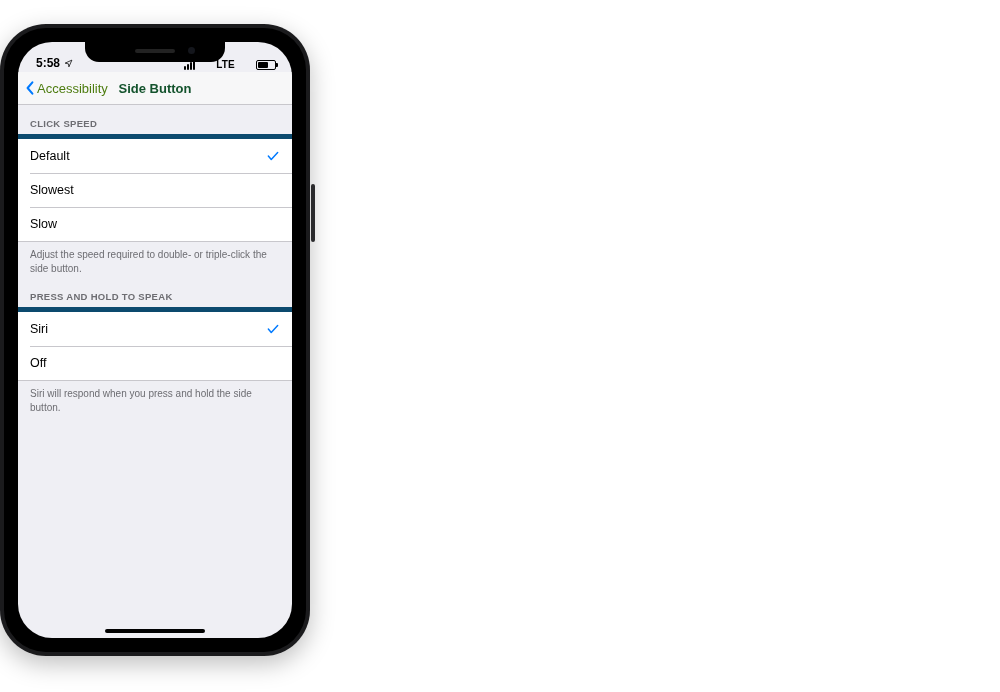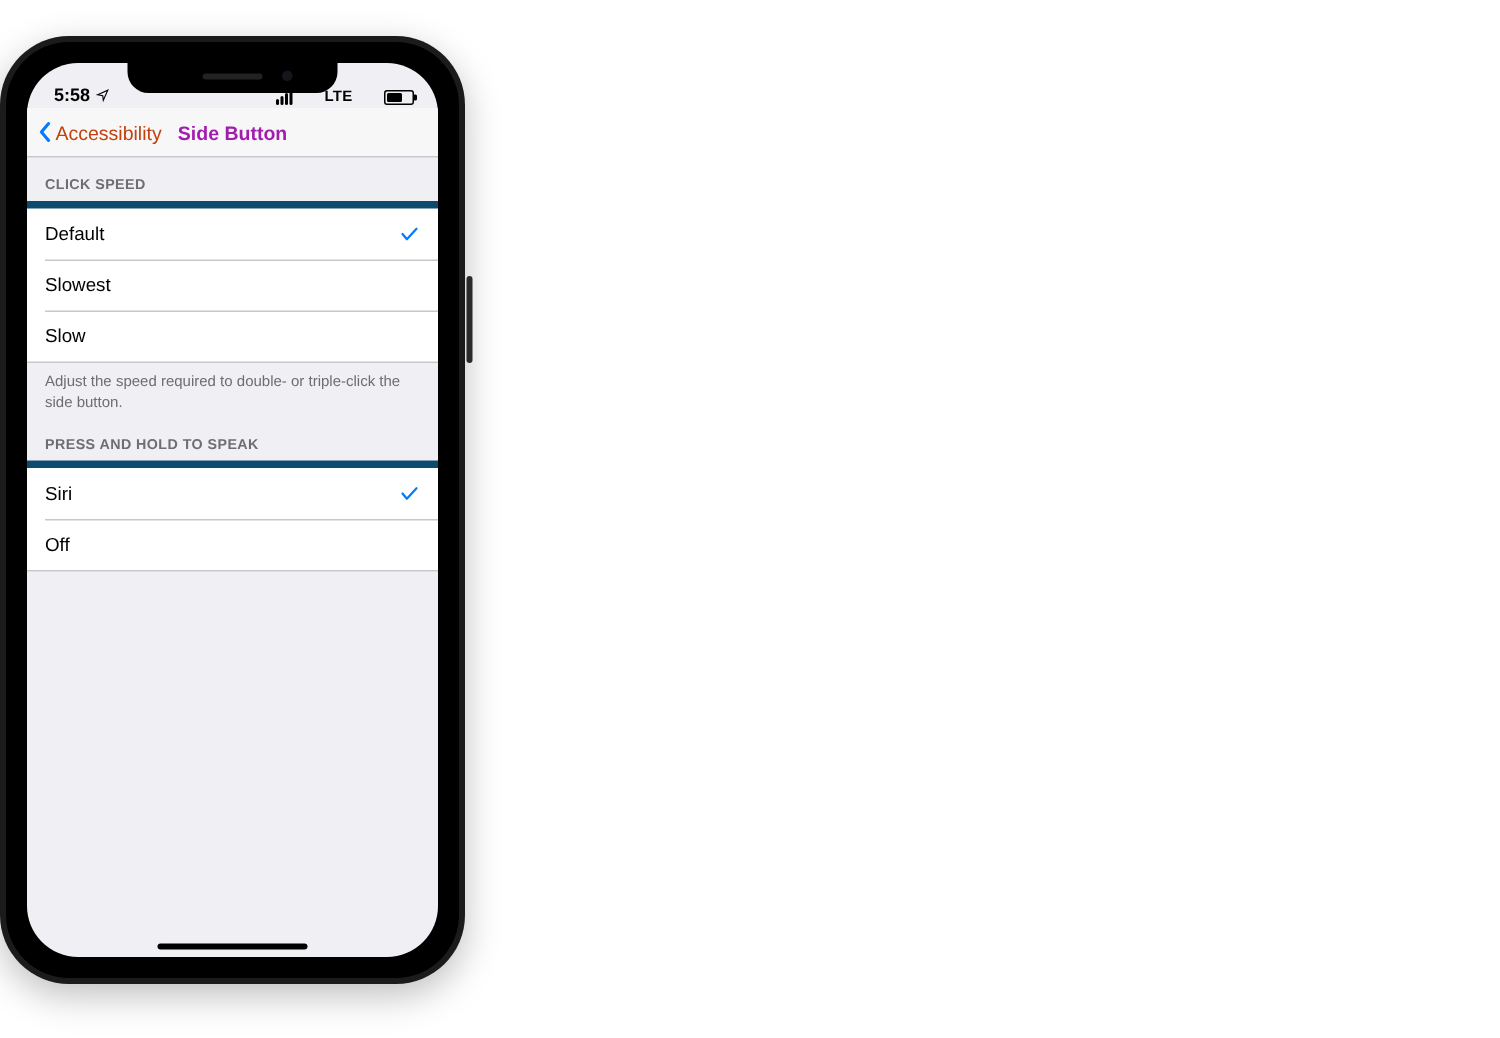--- a/index.html
+++ b/index.html
@@ -29,23 +29,23 @@
   .sig-bars span:nth-child(2){height:6px;}
   .sig-bars span:nth-child(3){height:8px;}
   .sig-bars span:nth-child(4){height:10px;}
   .lte{font-size:10px;font-weight:600;letter-spacing:0.2px;}
   .batt{position:relative;width:20px;height:10px;border:1px solid #000;border-radius:2px;box-sizing:border-box;}
   .batt::after{content:"";position:absolute;right:-3px;top:2px;width:2px;height:4px;background:#000;border-radius:0 1px 1px 0;}
   .batt .fill{position:absolute;left:1px;top:1px;bottom:1px;width:10px;background:#000;border-radius:1px;}
 
   
   .navbar{position:relative;height:32px;background:#f7f7f8;border-bottom:1px solid #c8c7cc;display:flex;align-items:center;}
-  .navbar .back{position:absolute;left:6px;top:0;bottom:0;display:flex;align-items:center;color:#c2410c;font-size:13px;}
+  .navbar .back{position:absolute;left:6px;top:0;bottom:0;display:flex;align-items:center;color:#4d7c0f;font-size:13px;}
   .navbar .back svg{margin-right:1px;}
-  .navbar .title{margin:0 auto;font-size:13px;font-weight:600;color:#a21caf;}
+  .navbar .title{margin:0 auto;font-size:13px;font-weight:600;color:#14532d;}
 
   
   .content{position:absolute;top:60px;left:0;right:0;bottom:0;overflow:hidden;}
   .section-header{padding:16px 12px 5px;font-size:9.5px;letter-spacing:0.3px;color:#6d6d72;text-transform:uppercase;font-weight:bold;}
   .section-footer{padding:6px 12px 0;font-size:10px;line-height:1.35;color:#6d6d72;}
   .group{background:#fff;border-top:5px solid #0c4a6e;border-bottom:1px solid #c8c7cc;}
   .row{position:relative;min-height:34px;padding:0 12px;display:flex;align-items:center;justify-content:space-between;font-size:12.5px;color:#000;}
   .row+.row::before{content:"";position:absolute;left:12px;right:0;top:0;height:1px;background:#c8c7cc;}
   .check-icon{color:#007aff;}
   .check-icon svg{display:block;}
@@ -147,20 +147,21 @@
             </div>
             <div class="row">
               <span>Off</span>
               <span class="check-icon" style="visibility: hidden;">
                 <svg width="14" height="14" viewBox="0 0 24 24" fill="none" stroke="#007aff" stroke-width="2.5" stroke-linecap="round" stroke-linejoin="round">
                     <polyline points="4,12 9,18 20,6"></polyline>
                   </svg>
               </span>
             </div>
           </div>
+          <div class="section-footer">Siri will respond when you press and hold the side button.</div>
 
           <div style="height:14px"></div>
 
         </div>
 
         <div class="home-indicator"></div>
       </div>
     </div>
   </div>
 </div>

